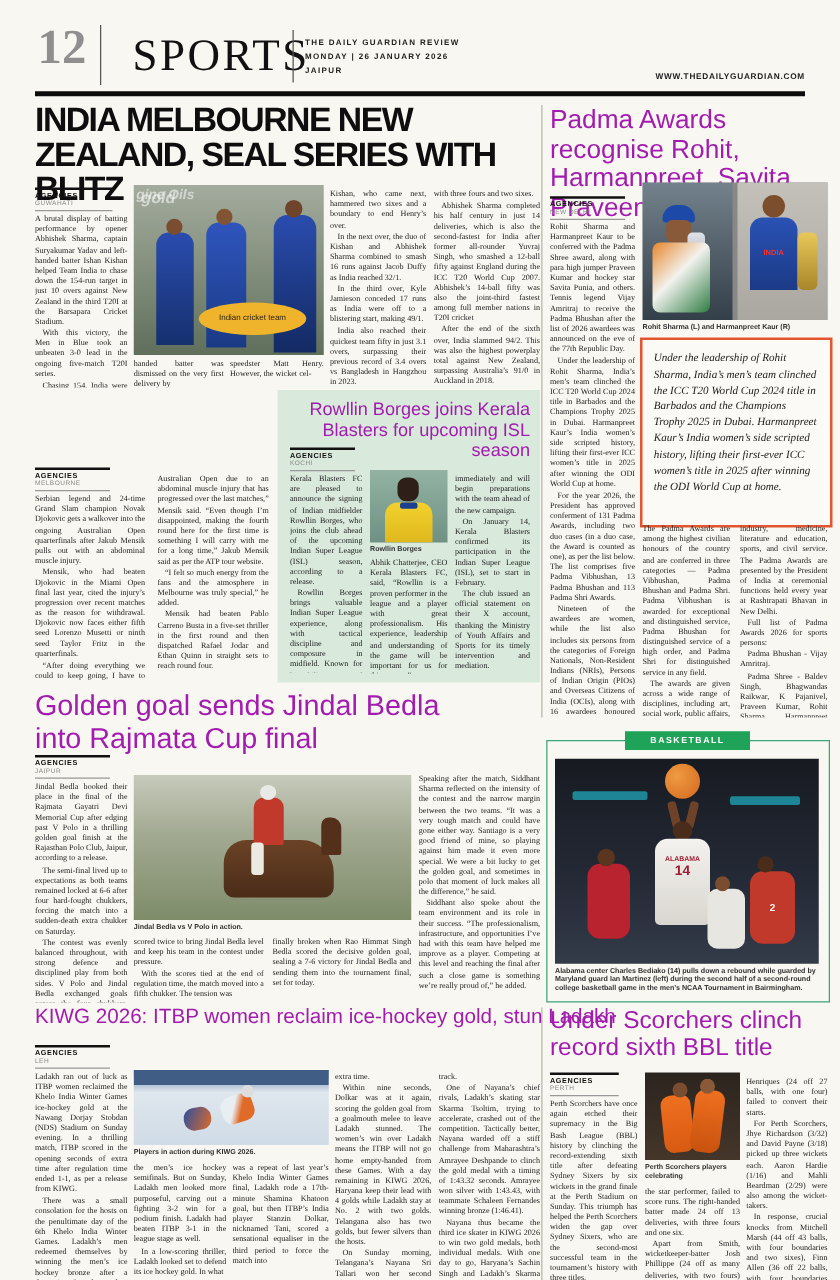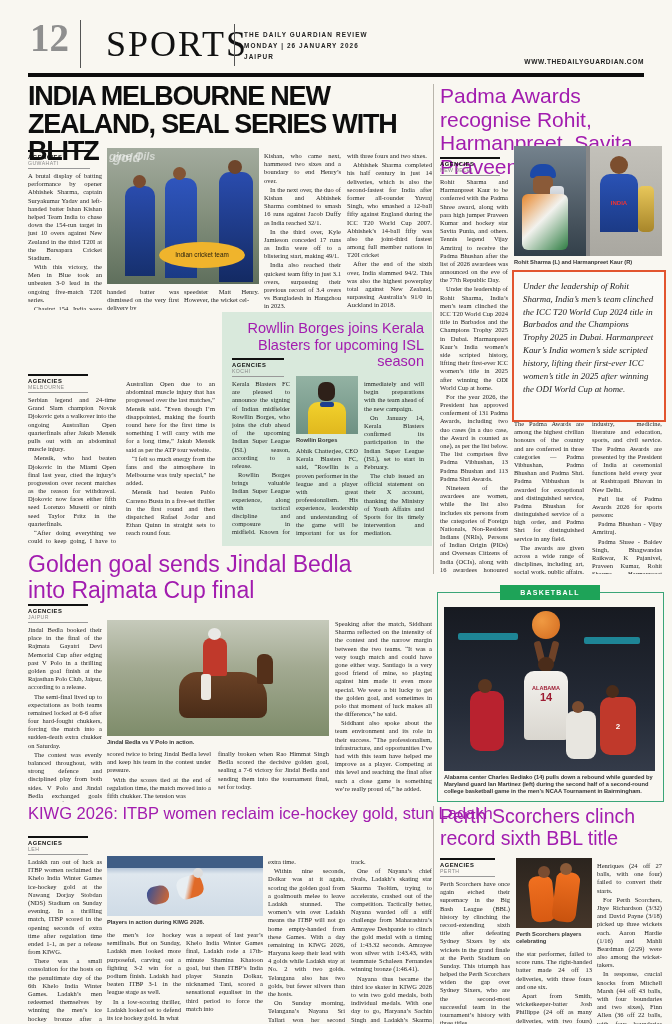--- a/index.html
+++ b/index.html
@@ -257,21 +257,21 @@
       <p>extra time.</p>
       <p>Within nine seconds, Dolkar was at it again, scoring the golden goal from a goalmouth melee to leave Ladakh stunned. The women’s win over Ladakh means the ITBP will not go home empty-handed from these Games. With a day remaining in KIWG 2026, Haryana keep their lead with 4 golds while Ladakh stay at No. 2 with two golds. Telangana also has two golds, but fewer silvers than the hosts.</p>
       <p>On Sunday morning, Telangana’s Nayana Sri Tallari won her second straight gold medal from the short-course skating rink at NDS. The Calgary-based teenager started comfortably and then shifted gears midway through the 1000m short</p>
     </div>
   <div class="abs col" style="left:351px;top:858px;width:81px;height:166px;">
       <p>track.</p>
       <p>One of Nayana’s chief rivals, Ladakh’s skating star Skarma Tsoltim, trying to accelerate, crashed out of the competition. Tactically better, Nayana warded off a stiff challenge from Maharashtra’s Amrayee Deshpande to clinch the gold medal with a timing of 1:43.32 seconds. Amrayee won silver with 1:43.43, with teammate Schaleen Fernandes winning bronze (1:46.41).</p>
       <p>Nayana thus became the third ice skater in KIWG 2026 to win two gold medals, both individual medals. With one day to go, Haryana’s Sachin Singh and Ladakh’s Skarma Tsoltim both have two golds each (individual and relay).</p>
     </div>
 
-  <div class="abs h-serif" style="left:440px;top:806px;width:222px;font-size:19.5px;line-height:1.12;">Perth Scorchers clinch record sixth BBL title</div>
+  <div class="abs h-serif" style="left:440px;top:806px;width:222px;font-size:19.5px;line-height:1.12;">Under Scorchers clinch record sixth BBL title</div>
   <div class="abs byline" style="left:440px;top:858px;width:55px;">
     <span class="ag">AGENCIES</span>
     <span class="loc">PERTH</span>
   </div>
   <div class="abs col" style="left:440px;top:880px;width:70px;height:144px;">
       <p>Perth Scorchers have once again etched their supremacy in the Big Bash League (BBL) history by clinching the record-extending sixth title after defeating Sydney Sixers by six wickets in the grand finale at the Perth Stadium on Sunday. This triumph has helped the Perth Scorchers widen the gap over Sydney Sixers, who are the second-most successful team in the tournament’s history with three titles.</p>
     </div>
   <div class="abs photo" style="left:516px;top:858px;width:76px;height:70px;background:linear-gradient(180deg,#2b241e,#45362a);">
     <div class="ph-shape" style="left:14px;top:18px;width:24px;height:46px;background:linear-gradient(180deg,#f07020,#d85a12);border-radius:8px;transform:rotate(-6deg);"></div>
     <div class="ph-shape" style="left:38px;top:14px;width:24px;height:50px;background:linear-gradient(180deg,#f07020,#c8520e);border-radius:8px;transform:rotate(7deg);"></div>

